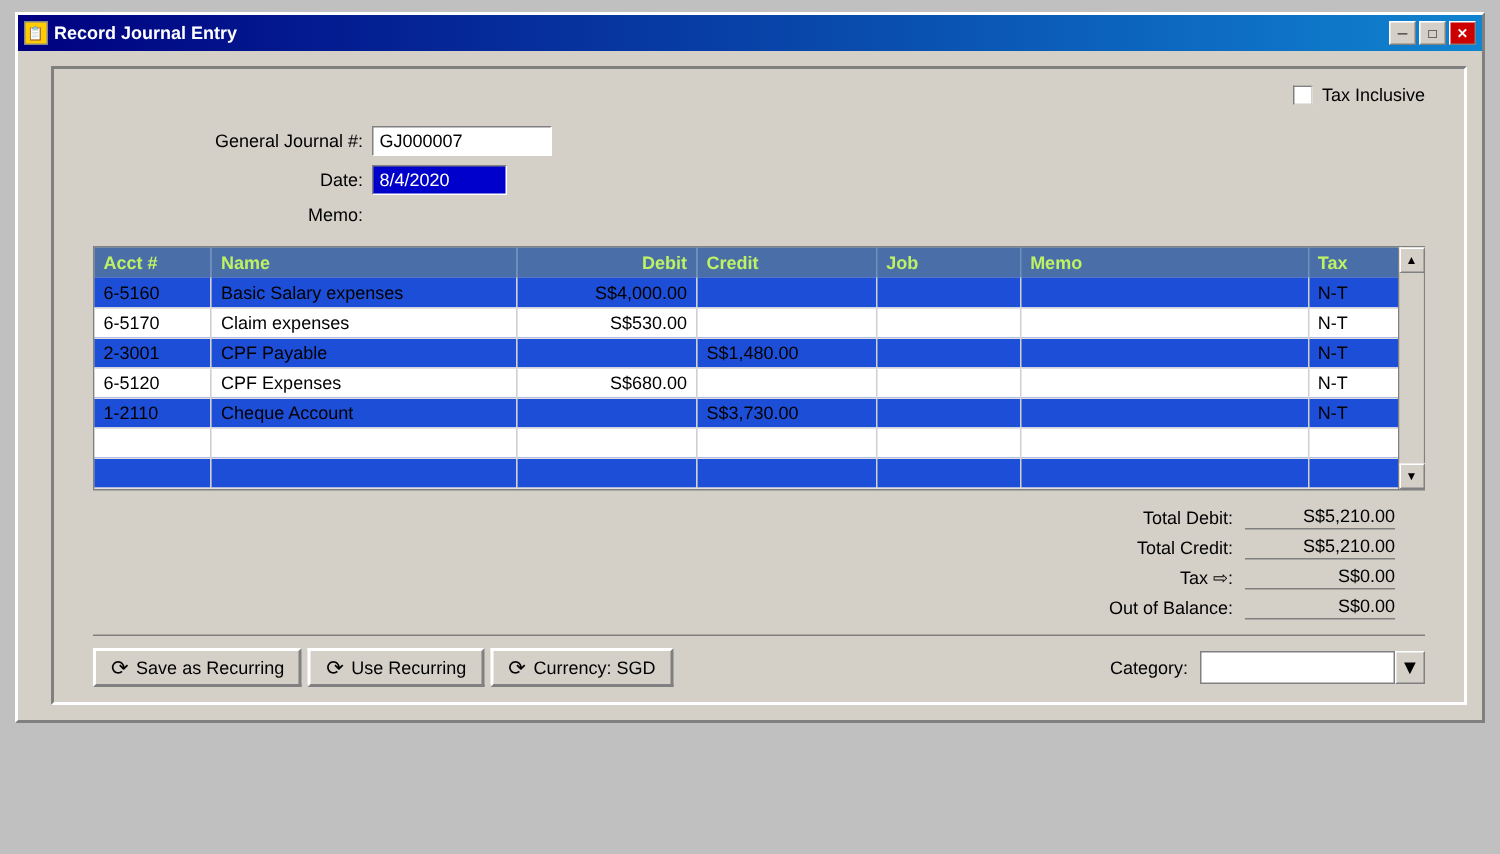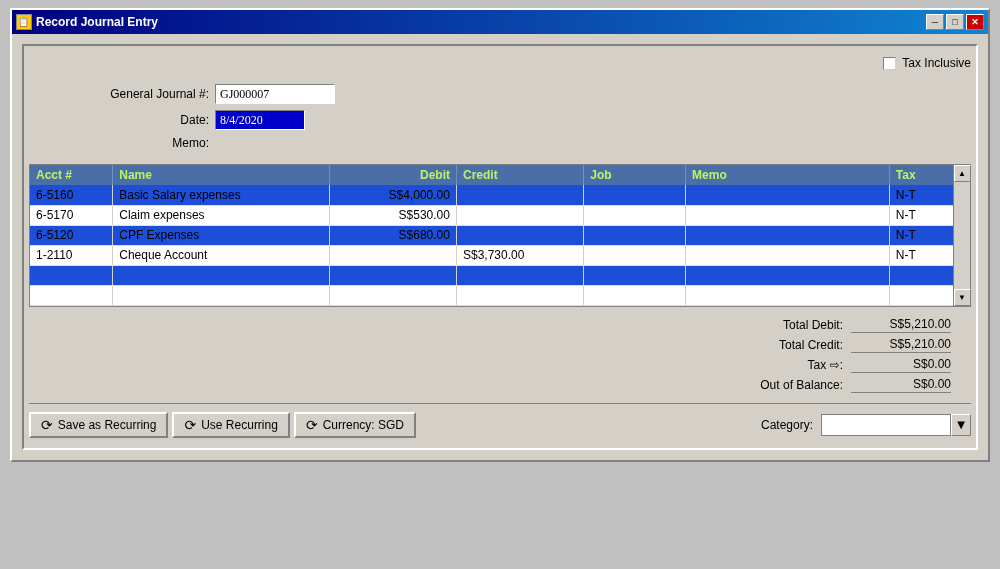--- a/index.html
+++ b/index.html
@@ -72,21 +72,22 @@
       background: #d4d0c8;
       padding: 10px;
     }
     .inner-panel {
       background: #d4d0c8;
       border: 2px solid #808080;
       border-top-color: #808080;
       border-left-color: #808080;
       border-right-color: #ffffff;
       border-bottom-color: #ffffff;
-      padding: 10px 5px;
+      padding: 10px 26px;
+      margin-left: 12px;
     }
     .tax-row {
       display: flex;
       justify-content: flex-end;
       align-items: center;
       margin-bottom: 14px;
     }
     .checkbox-label {
       display: flex;
       align-items: center;
@@ -121,21 +122,21 @@
     }
     .form-input {
       border: 1px solid;
       border-top-color: #808080;
       border-left-color: #808080;
       border-right-color: #ffffff;
       border-bottom-color: #ffffff;
       background: white;
       padding: 1px 4px;
       font-size: 12px;
-      font-family: Liberation Serif, serif;
+      font-family: Liberation Sans, sans-serif;
       height: 20px;
     }
     .form-input.highlighted {
       background: #0000cc;
       color: white;
     }
     .input-gj { width: 120px; }
     .input-date { width: 90px; }
     .input-memo { width: 280px; }
     .table-section {
@@ -365,20 +366,29 @@
                     <tr>
     <td class="col-acct">6-5170</td>
     <td class="col-name">Claim expenses</td>
     <td class="col-debit">S$530.00</td>
     <td class="col-credit"></td>
     <td class="col-job"></td>
     <td class="col-memo"></td>
     <td class="col-tax">N-T</td>
   </tr>
                     <tr>
+    <td class="col-acct">2-3001</td>
+    <td class="col-name">CPF Payable</td>
+    <td class="col-debit"></td>
+    <td class="col-credit">S$1,480.00</td>
+    <td class="col-job"></td>
+    <td class="col-memo"></td>
+    <td class="col-tax">N-T</td>
+  </tr>
+                    <tr>
     <td class="col-acct">6-5120</td>
     <td class="col-name">CPF Expenses</td>
     <td class="col-debit">S$680.00</td>
     <td class="col-credit"></td>
     <td class="col-job"></td>
     <td class="col-memo"></td>
     <td class="col-tax">N-T</td>
   </tr>
                     <tr>
     <td class="col-acct">1-2110</td>

